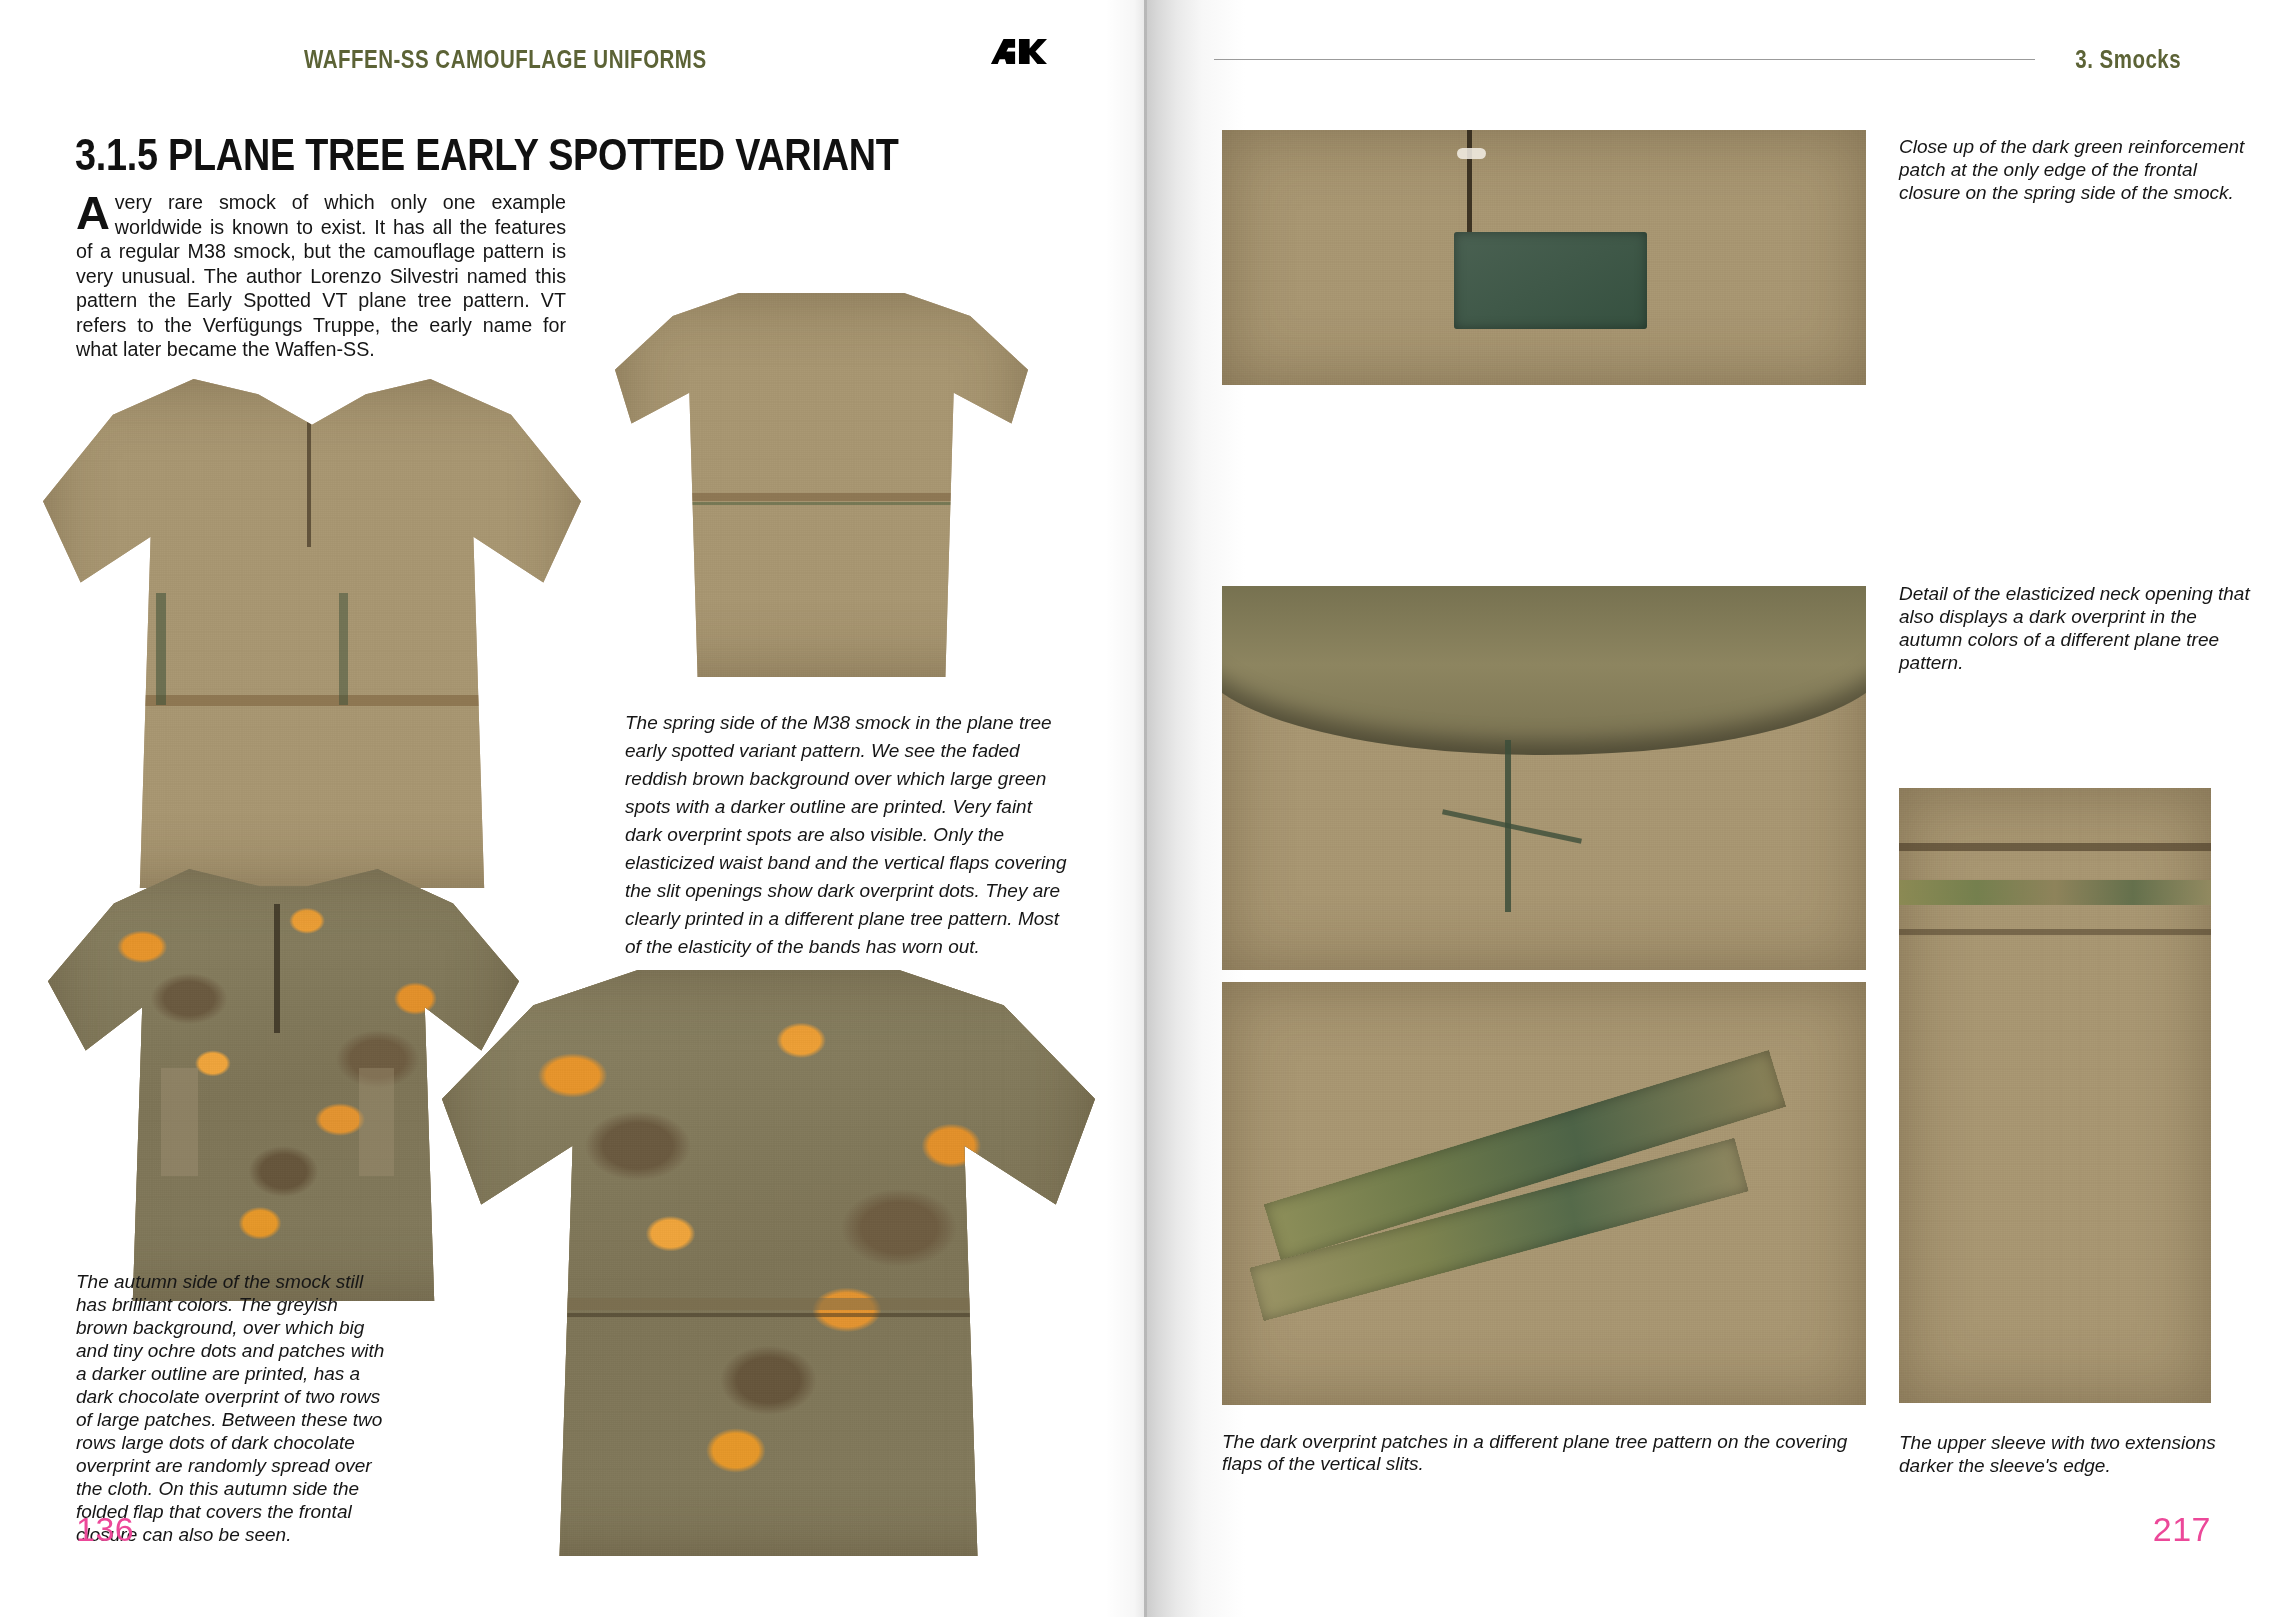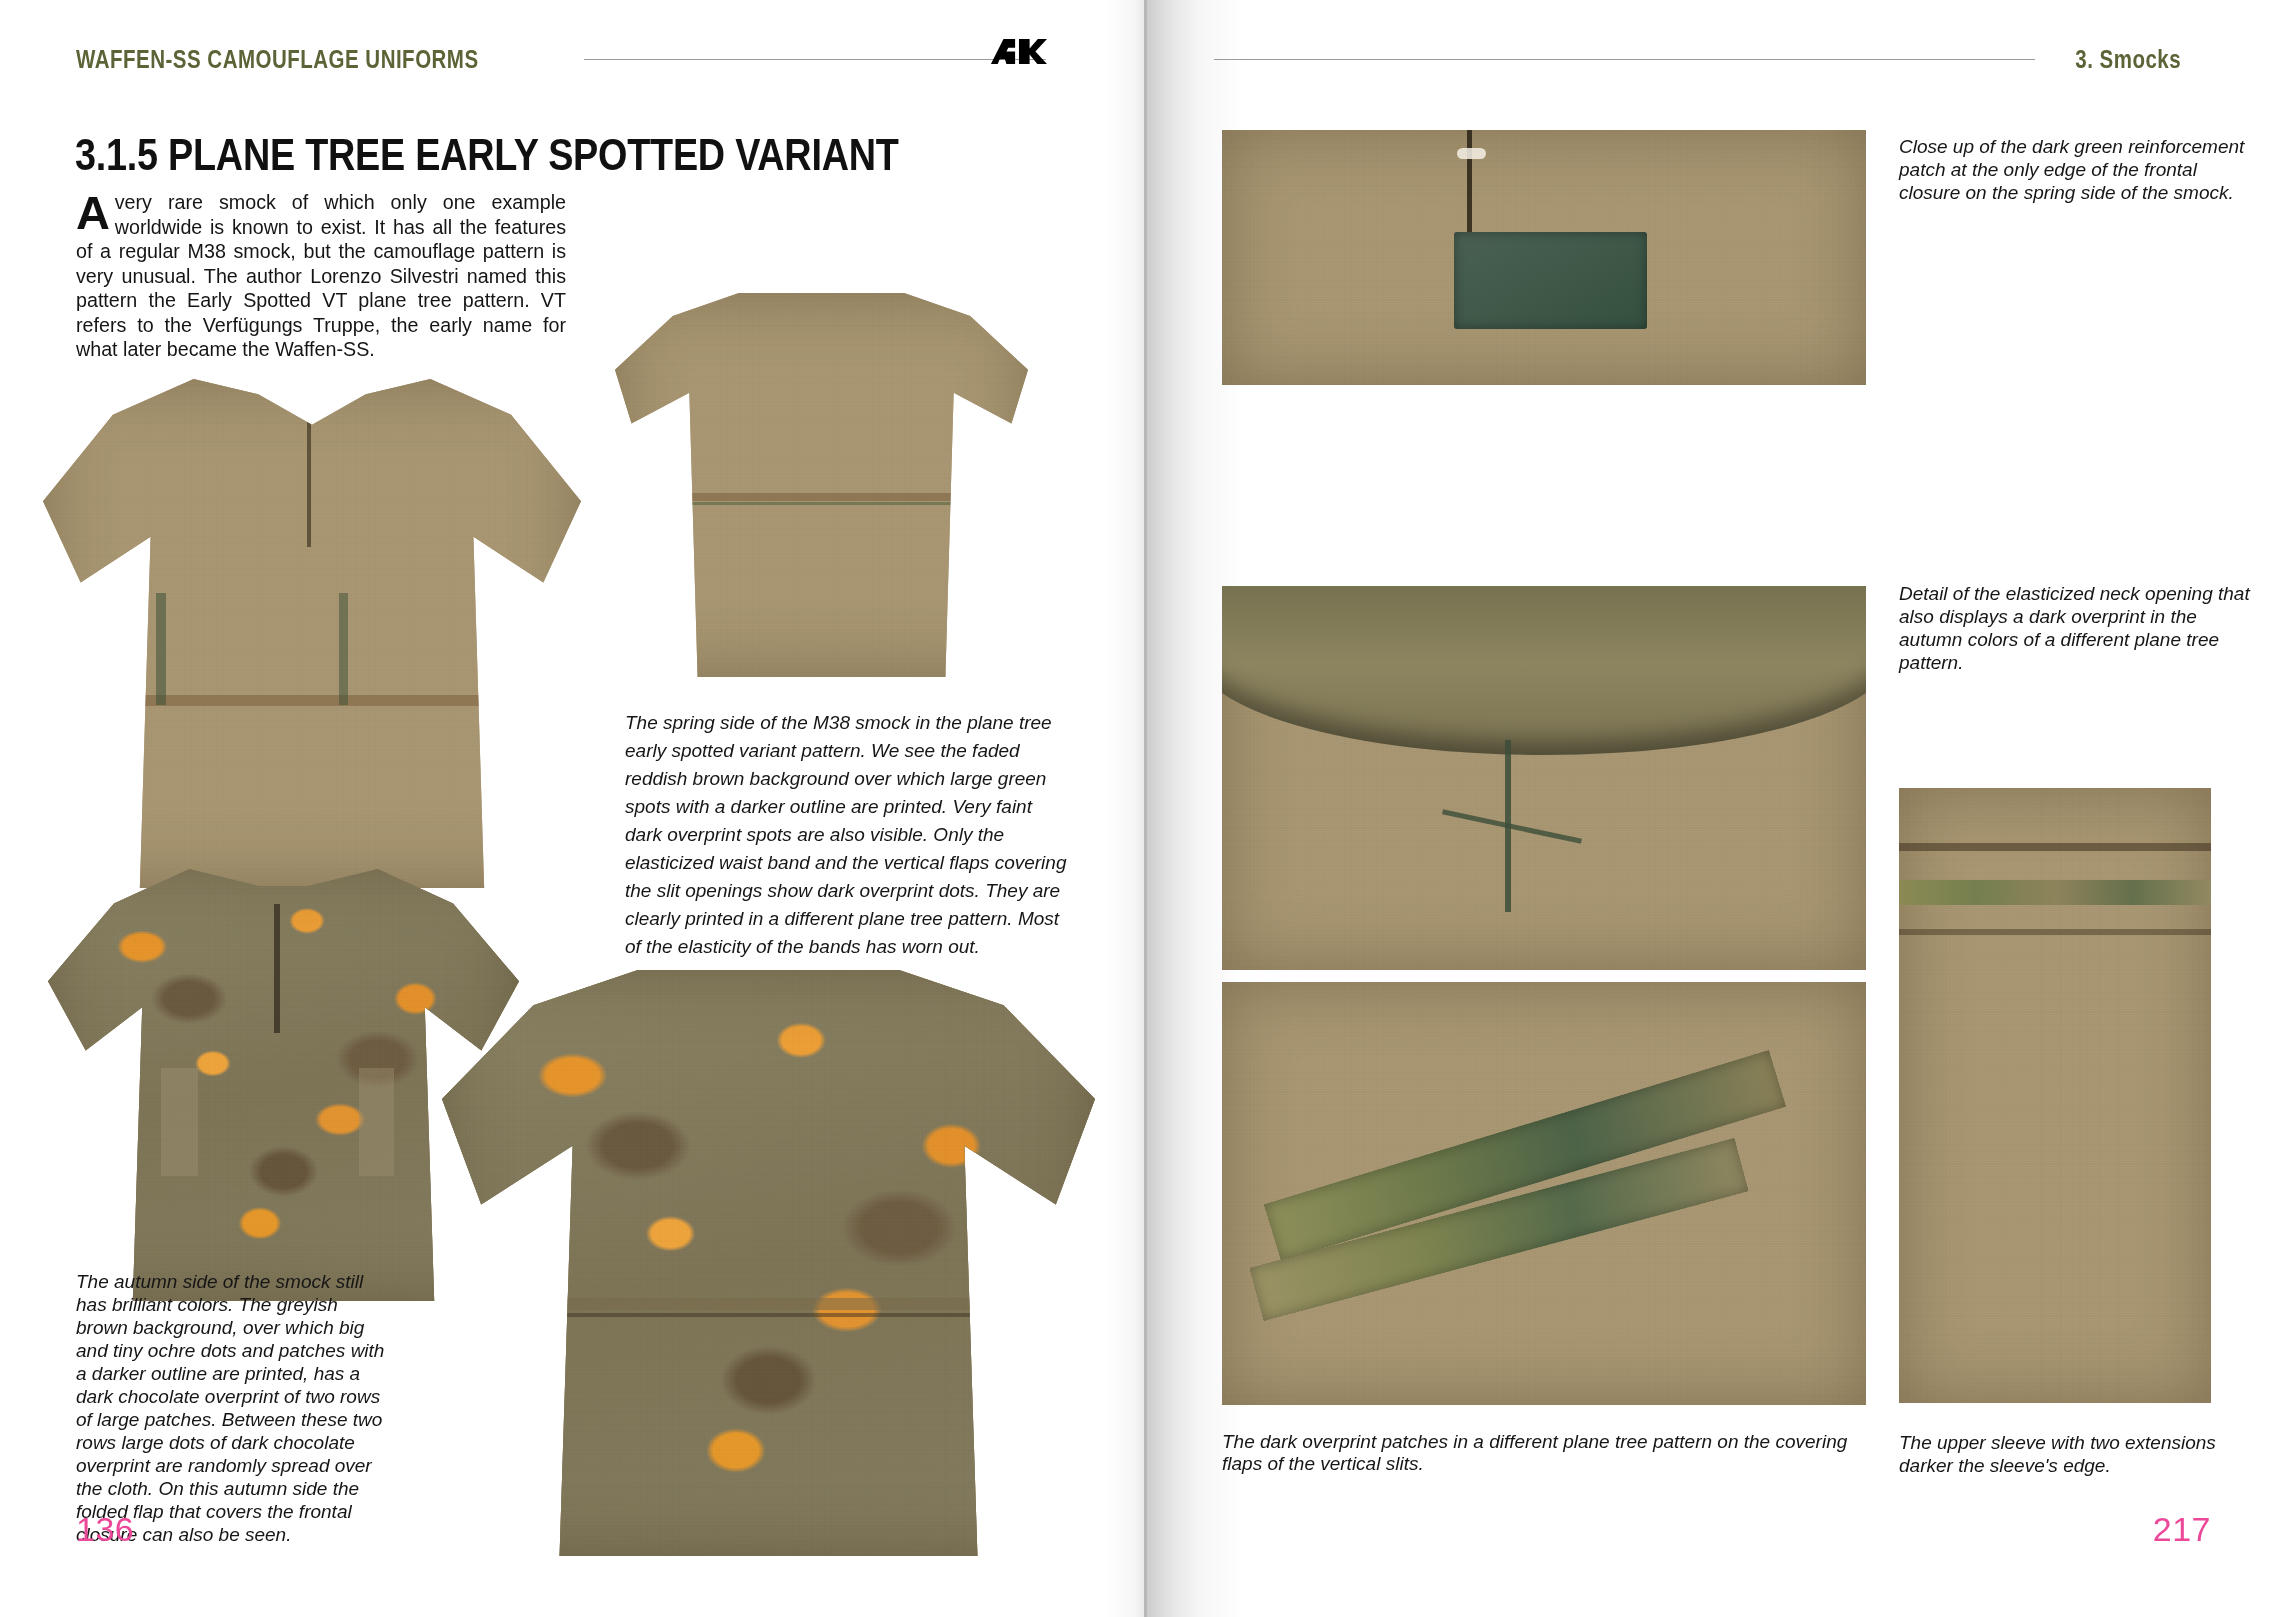--- a/index.html
+++ b/index.html
@@ -84,21 +84,21 @@
 </style>
 </head>
 <body>
 
 <div class="spread">
 
   <div class="page-left"></div>
   <div class="page-right"></div>
   <div class="gutter-shadow"></div>
 
-  <div class="runhead" style="left:76px;width:970px;">
+  <div class="runhead" style="left:64px;width:970px;flex-direction:column;">
     <div class="runhead-text">WAFFEN-SS CAMOUFLAGE UNIFORMS</div>
     <div class="rule" style="flex:1;"></div>
   </div>
 
   <svg class="ak-logo" viewBox="0 0 120 60">
     <path d="M4 56 L30 4 L54 4 L54 22 L40 22 L36 30 L54 30 L54 56 L36 56 L33 46 L22 46 L18 56 Z" fill="#000"></path>
     <path d="M62 4 L84 4 L84 24 L101 4 L120 4 L96 30 L120 56 L100 56 L84 36 L84 56 L62 56 Z" fill="#000"></path>
   </svg>
 
   <div class="runhead" style="left:1214px;width:967px;justify-content:flex-end;">

